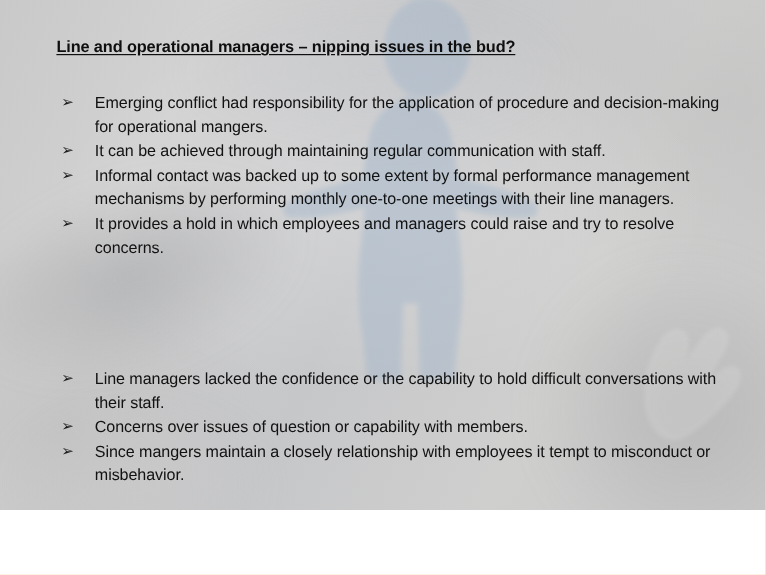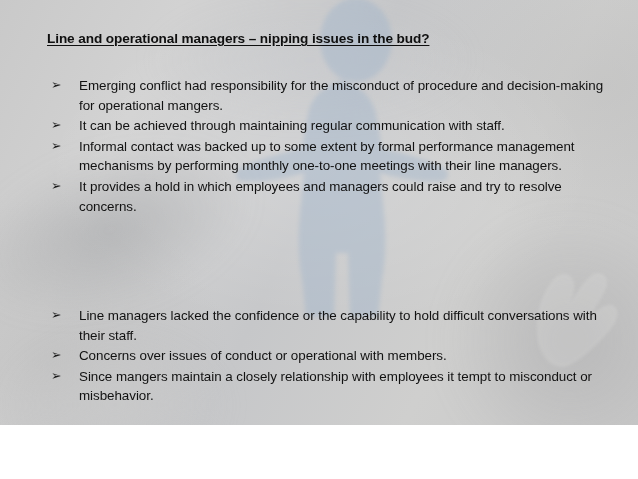--- a/index.html
+++ b/index.html
@@ -219,21 +219,21 @@
     </g>
   </svg>
 
   <div class="content">
 
     <div class="heading" id="heading-1">Line and operational managers – nipping issues in the bud?</div>
 
     <ul class="bullet-list" id="list-1">
       <li class="bullet-item">
         <span class="bullet-glyph">➢</span>
-        <span class="bullet-text">Emerging conflict had responsibility for the misconduct of procedure and decision-making  for operational mangers.</span>
+        <span class="bullet-text">Emerging conflict had responsibility for the application of procedure and decision-making  for operational mangers.</span>
       </li>
       <li class="bullet-item">
         <span class="bullet-glyph">➢</span>
         <span class="bullet-text">It can be achieved through maintaining regular communication with staff.</span>
       </li>
       <li class="bullet-item">
         <span class="bullet-glyph">➢</span>
         <span class="bullet-text">Informal contact was backed up to some extent by formal performance management mechanisms by performing monthly one-to-one meetings with their line managers.</span>
       </li>
       <li class="bullet-item">
@@ -243,21 +243,21 @@
     </ul>
 
 
     <ul class="bullet-list" id="list-2">
       <li class="bullet-item">
         <span class="bullet-glyph">➢</span>
         <span class="bullet-text">Line managers lacked the confidence or the capability to hold difficult conversations with their staff.</span>
       </li>
       <li class="bullet-item">
         <span class="bullet-glyph">➢</span>
-        <span class="bullet-text">Concerns over issues of conduct or operational with members.</span>
+        <span class="bullet-text">Concerns over issues of question or capability with members.</span>
       </li>
       <li class="bullet-item">
         <span class="bullet-glyph">➢</span>
         <span class="bullet-text">Since mangers maintain a closely relationship with employees it tempt to misconduct or misbehavior.</span>
       </li>
     </ul>
 
   </div>
 
   <div class="footer">

